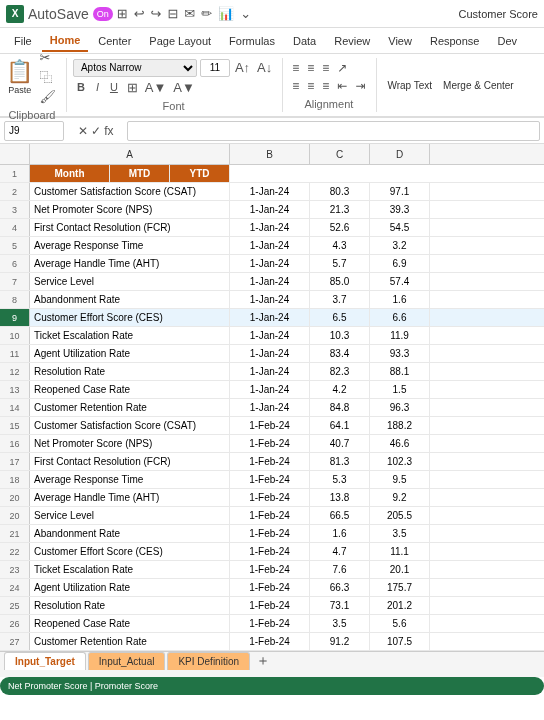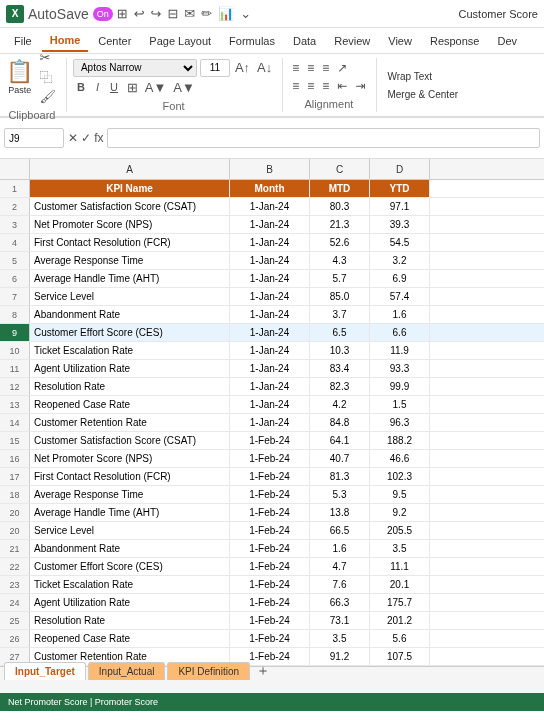--- a/index.html
+++ b/index.html
@@ -90,31 +90,31 @@
       height: 18px;
       text-align: center;
     }
     .bold { font-weight: bold; font-size: 11px; padding: 1px 4px; cursor: pointer; }
     .italic { font-style: italic; font-size: 11px; padding: 1px 4px; cursor: pointer; }
     .underline { text-decoration: underline; font-size: 11px; padding: 1px 4px; cursor: pointer; }
 
     .align-row { display: flex; gap: 2px; }
     .align-btn { font-size: 12px; color: #555; cursor: pointer; padding: 1px 3px; }
 
-    .wrap-merge { display: flex; flex-direction: column; gap: 3px; }
+    .wrap-merge { display: flex; flex-direction: row; gap: 3px; }
     .wrap-btn { font-size: 10px; color: #333; cursor: pointer; padding: 2px 4px; border-radius: 2px; }
 
     
     .formula-bar {
       display: flex;
       align-items: center;
       border-bottom: 1px solid #ddd;
-      height: 41px;
+      height: 26px;
       padding: 8px 4px;
-      gap: 4px;
+      gap: 14px;
     }
     .cell-ref {
       border: 1px solid #ccc;
       border-radius: 2px;
       padding: 1px 4px;
       font-size: 10px;
       width: 60px;
       height: 20px;
     }
     .formula-icons { display: flex; gap: 3px; align-items: center; color: #555; font-size: 12px; }
@@ -190,25 +190,25 @@
       font-size: 10px;
     }
     .header-row .row-num { background: #f5f5f5; }
     
     .row-selected { background: #e8f4fd; }
     .row-selected .row-num { background: #217346; color: #fff; }
 
     
     .sheet-tabs {
       display: flex;
-      align-items: flex-end;
+      align-items: flex-start;
       border-top: 1px solid #ccc;
       background: #f5f5f5;
       height: 26px;
-      padding: 13px 4px;
+      padding: 0 4px;
       gap: 2px;
     }
     .sheet-tab {
       padding: 3px 10px;
       font-size: 10px;
       border: 1px solid #ccc;
       border-bottom: none;
       border-radius: 3px 3px 0 0;
       cursor: pointer;
       background: #fdba74;
@@ -223,20 +223,21 @@
 
     
     .status-bar {
       background: #217346;
       color: #fff;
       font-size: 9px;
       padding: 4px 8px;
       height: 18px;
       display: flex;
       align-items: center;
+      border-radius: 9px;
     }
   </style>
 </head>
 <body>
 
 <div class="title-bar">
   <div class="title-bar-left">
     <div class="excel-icon">X</div>
     <span class="autosave">AutoSave</span>
     <div class="toggle-switch">
@@ -350,21 +351,20 @@
   <div class="col-headers">
     <div class="row-num-header"></div>
     <div class="col-header cell-a">A</div>
     <div class="col-header cell-b">B</div>
     <div class="col-header cell-c">C</div>
     <div class="col-header cell-d">D</div>
   </div>
 
   <div class="ss-row header-row">
     <div class="row-num">1</div>
-    <div class="ss-cell cell-a">KPI Name</div>
     <div class="ss-cell cell-b">Month</div>
     <div class="ss-cell cell-c">MTD</div>
     <div class="ss-cell cell-d">YTD</div>
   </div>
 
   <div id="spreadsheet-body">
       <div class="ss-row">
     <div class="row-num">2</div>
     <div class="ss-cell cell-a">Customer Satisfaction Score (CSAT)</div>
     <div class="ss-cell cell-b">1-Jan-24</div>
@@ -432,21 +432,21 @@
     <div class="ss-cell cell-a">Agent Utilization Rate</div>
     <div class="ss-cell cell-b">1-Jan-24</div>
     <div class="ss-cell cell-c">83.4</div>
     <div class="ss-cell cell-d">93.3</div>
   </div>
       <div class="ss-row">
     <div class="row-num">12</div>
     <div class="ss-cell cell-a">Resolution Rate</div>
     <div class="ss-cell cell-b">1-Jan-24</div>
     <div class="ss-cell cell-c">82.3</div>
-    <div class="ss-cell cell-d">99.9</div>
+    <div class="ss-cell cell-d">88.1</div>
   </div>
       <div class="ss-row">
     <div class="row-num">13</div>
     <div class="ss-cell cell-a">Reopened Case Rate</div>
     <div class="ss-cell cell-b">1-Jan-24</div>
     <div class="ss-cell cell-c">4.2</div>
     <div class="ss-cell cell-d">1.5</div>
   </div>
       <div class="ss-row">
     <div class="row-num">14</div>

